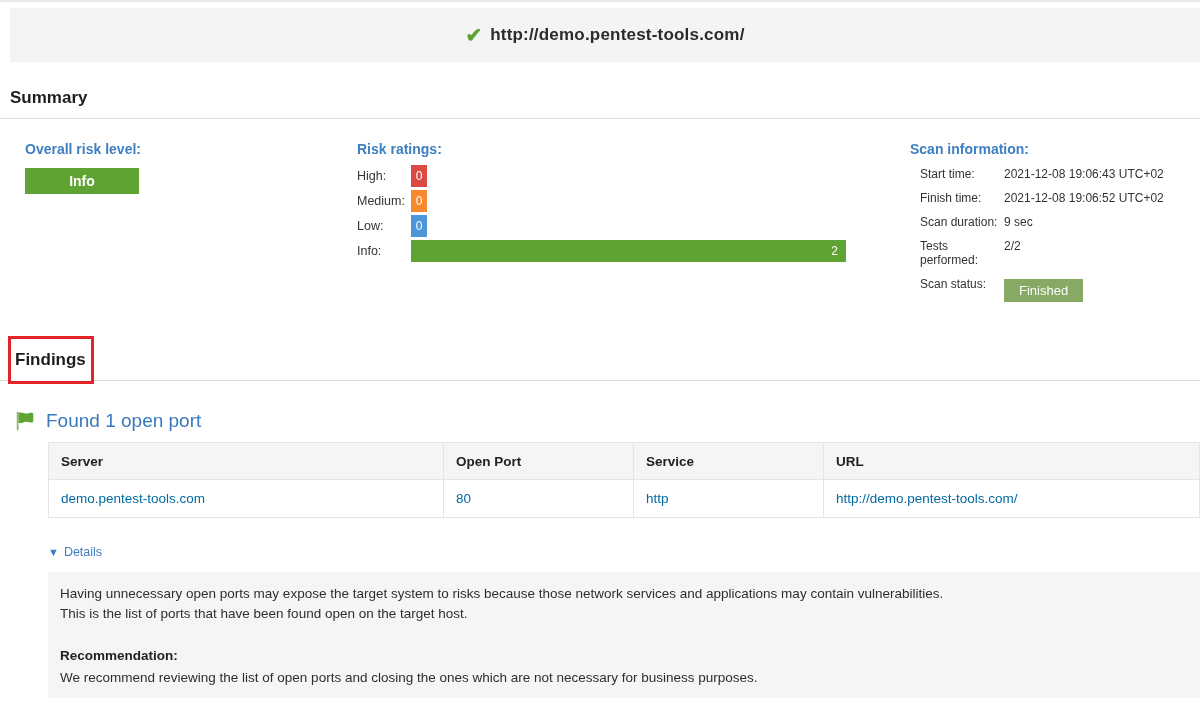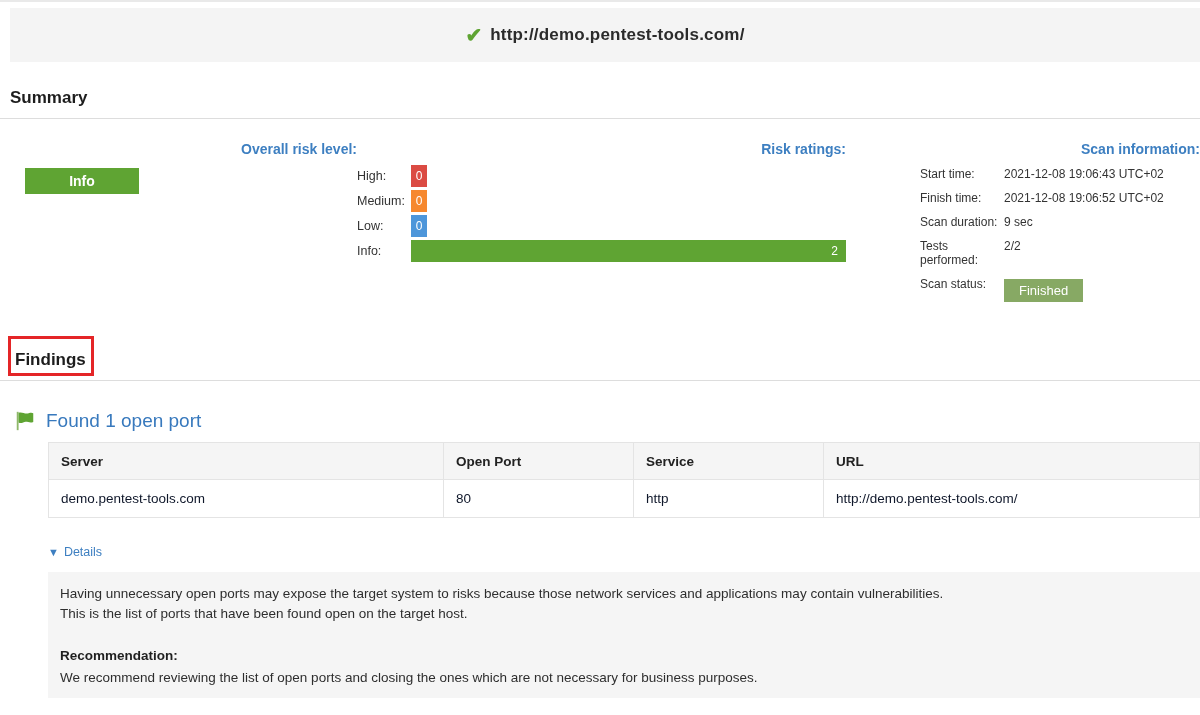--- a/index.html
+++ b/index.html
@@ -13,21 +13,21 @@
   .check-icon { color: #5fa433; font-size: 20px; font-weight: bold; margin-right: 8px; }
   .target-url { font-size: 17px; font-weight: bold; color: #2b2b2b; letter-spacing: .2px; }
 
   
   .section-title { margin: 26px 0 0 10px; font-size: 17px; font-weight: bold; color: #1d1d1d; }
   hr.rule { border: none; border-top: 1px solid #ddd; margin-top: 10px; }
 
   
   .summary-row { display: flex; margin-top: 22px; }
   .col-overall { width: 357px; padding-left: 25px; }
-  .blue-label { color: #3d7fc1; font-weight: bold; font-size: 14px; text-align: right; }
+  .blue-label { color: #3d7fc1; font-weight: bold; font-size: 14px; }
   .risk-badge { margin-top: 11px; width: 114px; height: 26px; background: #5fa433;
     color: #fff; font-weight: bold; font-size: 14px; display: flex;
     align-items: center; justify-content: center; }
 
   .col-ratings { width: 489px; }
   .ratings-rows { margin-top: 8px; }
   .rating-row { display: flex; align-items: center; height: 22px; margin-bottom: 3px; }
   .rating-label { width: 54px; font-size: 12.5px; color: #333; }
   .rating-bar { height: 22px; width: 16px; color: #fff; font-size: 12px;
     display: flex; align-items: center; justify-content: center; background:#999; }
@@ -38,34 +38,34 @@
   .scan-row { display: flex; padding-left: 10px; margin-bottom: 10px; font-size: 12px; }
   .scan-key { width: 84px; color: #333; }
   .scan-val { color: #333; }
   .status-badge { display: inline-block; margin-top: 2px; background: #87a964; color: #fff;
     font-size: 13px; padding: 4px 15px; }
 
   
   .findings-header { position: relative; margin-top: 24px; height: 48px; }
   .findings-header hr.rule { position: absolute; left: 0; right: 0; top: 44px; margin: 0; }
   .findings-box { position: absolute; left: 8px; top: 0; background: #fff;
-    border: 3px solid #e42527; padding: 11px 5px 3px 4px; z-index: 2; }
+    border: 3px solid #e42527; padding: 11px 5px 11px 4px; z-index: 2; }
   .findings-box .section-title { margin: 0; }
 
   
   .finding-head { display: flex; align-items: center; margin: 26px 0 0 14px; }
   .flag-icon { width: 22px; height: 22px; margin-right: 10px; }
   .finding-title { color: #3879bd; font-size: 19px; }
 
   table.findings-table { border-collapse: collapse; margin: 10px 0 0 48px;
     width: calc(100% - 48px); font-size: 13.5px; }
   .findings-table th, .findings-table td { border: 1px solid #e4e4e4; text-align: left;
     padding: 10px 12px; }
   .findings-table th { background: #f5f5f5; color: #222; font-weight: bold; height: 37px; }
-  .findings-table td { color: #0f172a; height: 38px; background: #fff; }
+  .findings-table td { color: #0369a1; height: 38px; background: #fff; }
   .col-server { width: 395px; } .col-port { width: 190px; } .col-service { width: 190px; }
 
   .details-toggle { margin: 27px 0 0 48px; color: #3d7fc1; font-size: 12.5px;
     display: inline-flex; align-items: center; cursor: pointer; }
   .chevron-down { margin-right: 5px; font-size: 11px; line-height: 1; }
 
   .details-block { margin: 12px 0 0 48px; width: calc(100% - 48px); background: #f5f5f5;
     padding: 12px 14px 10px 12px; font-size: 13.5px; color: #2e2e2e; line-height: 20px; }
   .details-block .block-heading { font-weight: bold; color: #1f1f1f; margin-bottom: 2px; }
   .rec-section { margin-top: 22px; }

